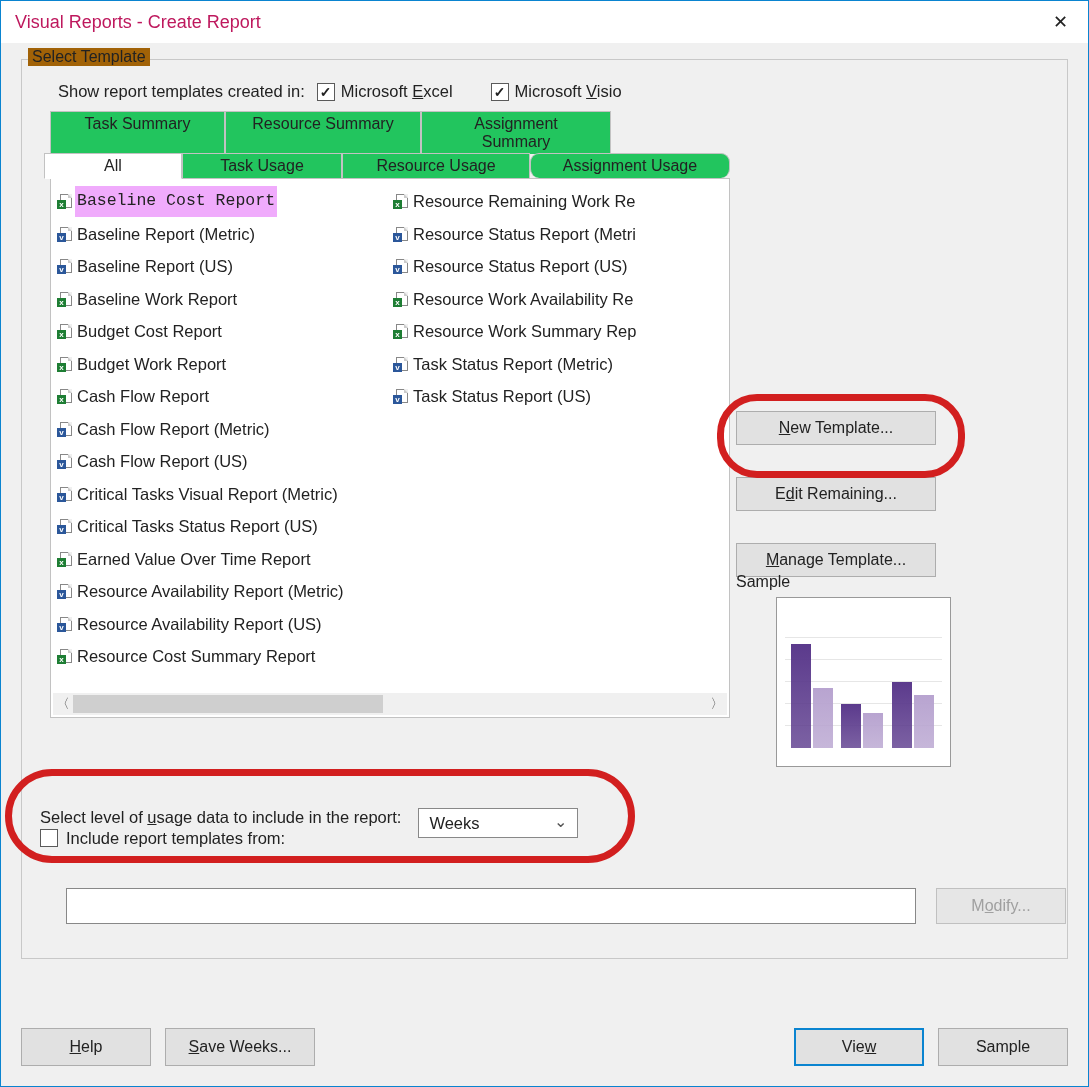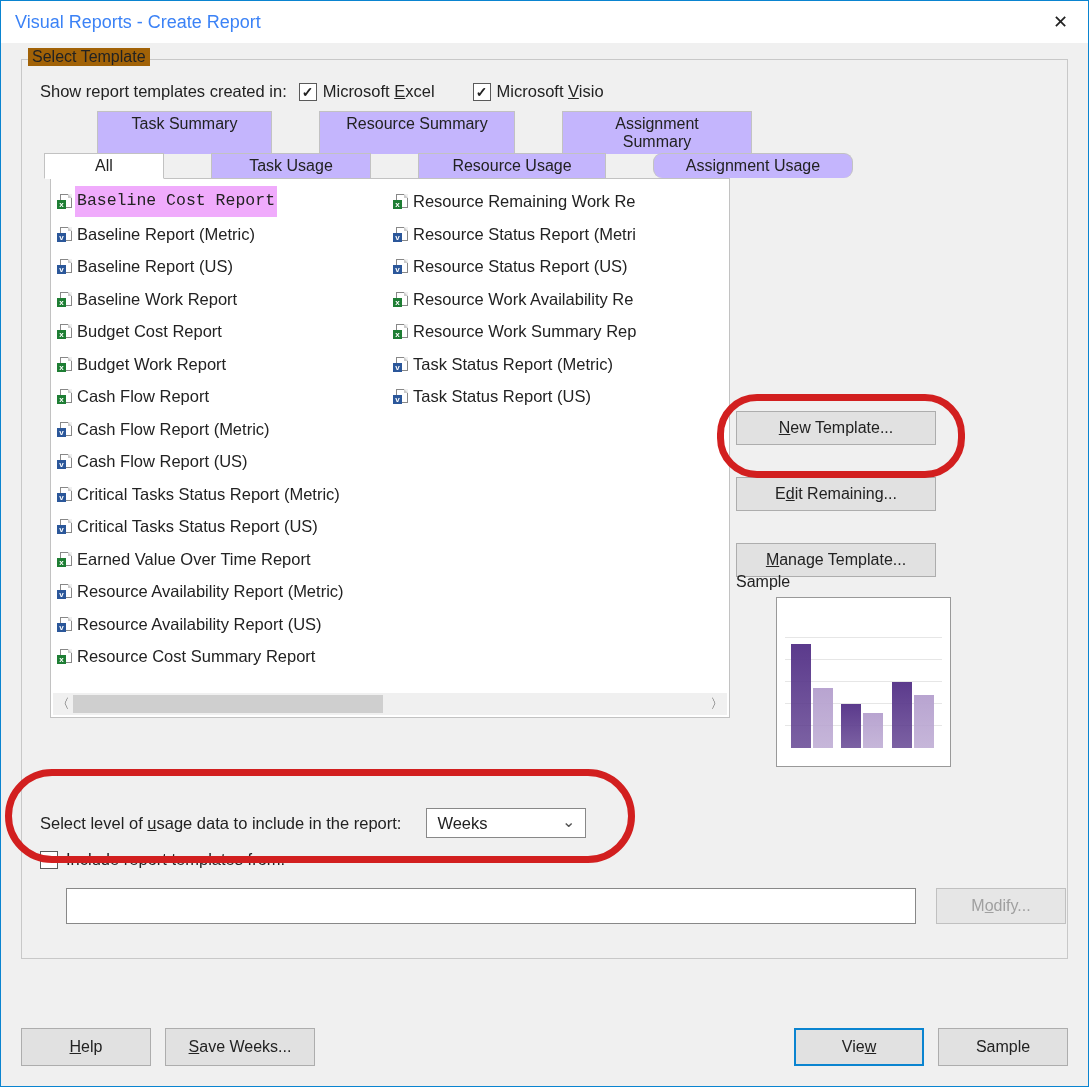--- a/index.html
+++ b/index.html
@@ -19,21 +19,21 @@
     overflow: hidden;
   }
   .title-bar {
     display: flex;
     justify-content: space-between;
     align-items: center;
     padding: 6px 12px 6px 14px;
     font-size: 18px;
     height: 42px;
   }
-  .title-bar .title { color: #3b82f6; }
+  .title-bar .title { color: #be185d; }
   .close-x {
     font-family: "Segoe UI Symbol", sans-serif;
     font-size: 18px;
     padding: 2px 8px;
     cursor: pointer;
   }
   .dialog-body {
     background: #f0f0f0;
     height: calc(100% - 42px);
     padding: 16px 20px 20px 20px;
@@ -47,21 +47,21 @@
   }
   .fieldset-legend {
     position: absolute;
     top: -12px;
     left: 6px;
     background: #a16207;
     padding: 0 4px;
     font-size: 16px;
   }
   .filter-row {
-    margin: 4px 0 10px 0;
+    margin: 4px 0 10px 18px;
     display: flex;
     align-items: center;
     gap: 12px;
     font-size: 16.5px;
   }
   .chk {
     display: inline-flex;
     align-items: center;
     gap: 6px;
   }
@@ -78,31 +78,30 @@
   .underline-key { text-decoration: underline; }
   .tabs-area {
     margin-left: 10px;
   }
   .tab-row {
     display: flex;
   }
   .tab {
     border: 1px solid #c2c2c2;
     border-bottom: none;
-    background: #c4b5fd;
+    background: #22c55e;
     padding: 3px 20px;
     font-size: 16px;
     cursor: pointer;
     position: relative;
-    margin-left: 47px;
   }
   .tab.row1 { width: 175px; text-align:center;}
   .tab.row1.wide { width: 196px;}
   .tab-row.second { margin-top: -1px;}
-  .tab.row2 { width: 120px; text-align:center; padding:3px 14px;}
+  .tab.row2 { width: 138px; text-align:center; padding:3px 14px;}
   .tab.row2.w2 { width: 160px;}
   .tab.row2.w3 { width: 188px;}
   .tab.row2.w4 { width: 200px; border-radius: 9px;}
   .tab.active {
     background: #fff;
     border-bottom: 1px solid #fff;
     margin-bottom: -1px;
     margin-left: -6px;
     padding-left: 26px;
     padding-right: 26px;
@@ -210,45 +209,45 @@
   .chart .bars { position:absolute; left:6px; right:6px; bottom:10px; top:30px; display:flex; gap:6px; align-items:flex-end;}
   .pair{ display:flex; gap:2px; align-items:flex-end; width:46px;}
   .bar{ width:20px; }
   .bar.a{ background:linear-gradient(#6b3fa0,#4a2a70);}
   .bar.b{ background:linear-gradient(#c7b5dc,#9e86be);}
   .usage-row {
     position:absolute;
     left: 18px;
     top: 748px;
     display:flex;
-    align-items:center;
-    gap: 25px;
+    align-items:flex-start;
+    gap: 17px;
     font-size:16.5px;
   }
   .select {
     border:1px solid #888;
     background:#fff;
     padding: 4px 30px 4px 10px;
     position:relative;
     height: 30px;
     width: 160px;
     display:flex;
     align-items:center;
     cursor:pointer;
   }
   .select::after {
     content:"⌄";
     position:absolute; right:10px; top:3px; color:#555; font-size:16px;
   }
   .include-row {
     position:absolute;
     left: 18px;
-    top: 790px;
-    display:flex;
-    align-items:flex-end;
+    top: 769px;
+    display:flex;
+    align-items:flex-start;
     gap: 8px;
     font-size:16.5px;
   }
   .path-row {
     position:absolute;
     left: 44px;
     top: 828px;
     display:flex;
     align-items:center;
     gap: 20px;
@@ -388,21 +387,21 @@
                     <span class="page"></span>
                     <span class="tag visio">v</span>
                   </span>
                   <span class="item-text">Cash Flow Report (US)</span>
                 </div>
                 <div class="list-item">
                   <span class="file-icon">
                     <span class="page"></span>
                     <span class="tag visio">v</span>
                   </span>
-                  <span class="item-text">Critical Tasks Status Report (Metric)</span>
+                  <span class="item-text">Critical Tasks Visual Report (Metric)</span>
                 </div>
                 <div class="list-item">
                   <span class="file-icon">
                     <span class="page"></span>
                     <span class="tag visio">v</span>
                   </span>
                   <span class="item-text">Critical Tasks Status Report (US)</span>
                 </div>
                 <div class="list-item">
                   <span class="file-icon">

